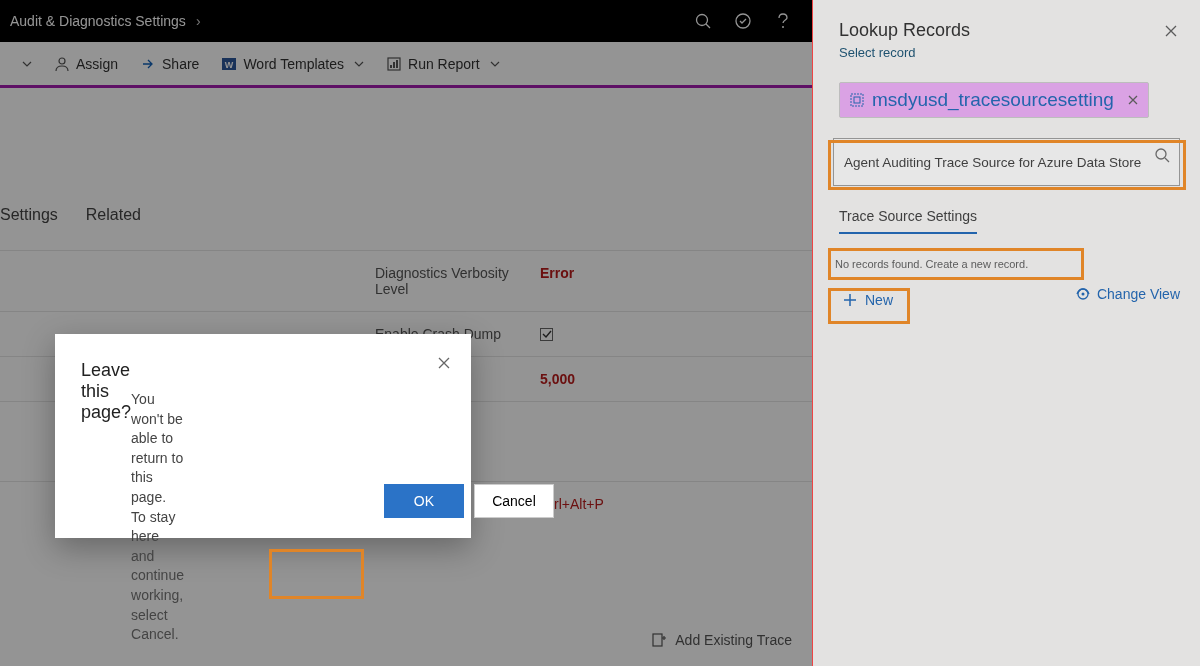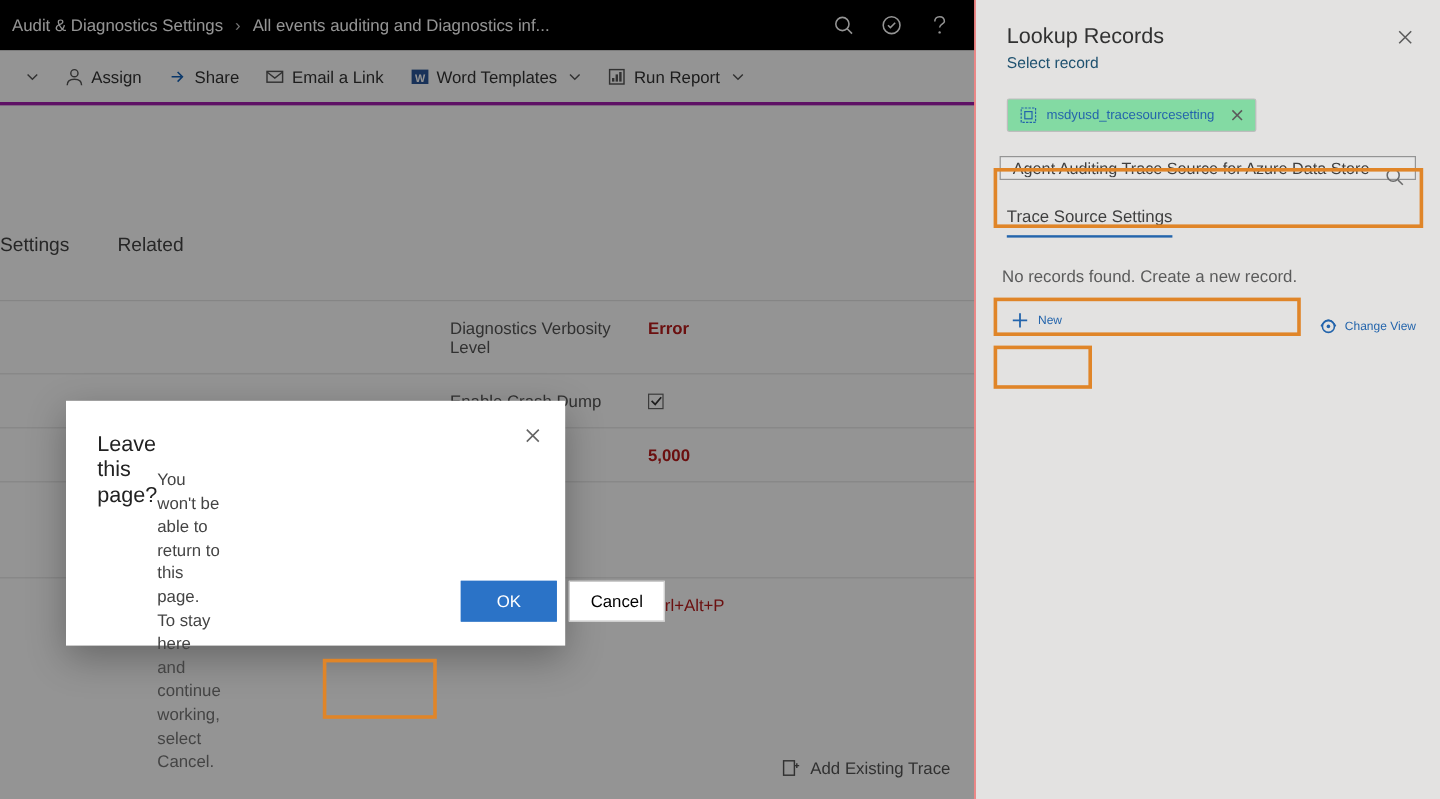--- a/index.html
+++ b/index.html
@@ -13,21 +13,21 @@
 .topbar-icons .ico { width: 18px; height: 18px; display: flex; align-items: center; justify-content: center; }
 
 
 .cmdbar { position: absolute; top: 42px; left: 0; width: 812px; height: 46px; background: #fff; border-bottom: 3px solid #a21caf; display: flex; align-items: center; padding: 0 8px; font-size: 14px; color: #333; gap: 2px; }
 .cmd-item { display: flex; align-items: center; gap: 6px; padding: 6px 10px; cursor: pointer; }
 .cmd-ico { width: 16px; height: 16px; }
 .chev-sm { width: 10px; height: 10px; margin-left: 4px; }
 
 
 .main-area { position: absolute; top: 88px; left: 0; width: 812px; height: 578px; background: #fff; }
-.tabs { position: absolute; top: 108px; left: 0; display: flex; gap: 40px; font-size: 16px; color: #444; }
+.tabs { position: absolute; top: 118px; left: 0; display: flex; gap: 28px; font-size: 16px; color: #444; }
 .tab { padding-bottom: 6px; }
 .form-sec { position: absolute; top: 162px; left: 0; right: 0; }
 .form-row { display: flex; border-top: 1px solid #e6e6e6; padding: 14px 0; }
 .form-label { width: 540px; padding-left: 375px; font-size: 14px; color: #555; }
 .form-val { font-size: 14px; color: #b91c1c; font-weight: 600; }
 .checkbox-box { width: 13px; height: 13px; border: 1px solid #666; display: inline-flex; align-items: center; justify-content: center; background: #fff; }
 
 .add-existing { position: absolute; bottom: 18px; right: 20px; display: flex; align-items: center; gap: 8px; font-size: 14px; color: #555; }
 
 
@@ -47,54 +47,53 @@
 
 
 .panel { position: absolute; top: 0; right: 0; width: 388px; height: 666px; background: #faf9f8; border-left: 1px solid #ef4444; }
 .panel-dim { position: absolute; inset: 0; background: rgba(120,120,120,0.18); pointer-events: none; }
 .panel-head { padding: 20px 26px 8px 26px; }
 .panel-title { font-size: 18px; color: #222; }
 .panel-sub { font-size: 13px; color: #0c4a6e; margin-top: 4px; }
 .panel-close { position: absolute; top: 24px; right: 22px; cursor: pointer; }
 
 .chip-row { padding: 14px 26px 0 26px; }
-.chip { display: inline-flex; align-items: center; gap: 8px; border: 1px solid #ccc; background: #86efac; padding: 6px 10px; font-size: 11px; color: #1160b7; border-radius: 2px; }
+.chip { display: inline-flex; align-items: center; gap: 8px; border: 1px solid #ccc; background: #f0abfc; padding: 6px 10px; font-size: 19px; color: #1160b7; border-radius: 2px; }
 .chip-x { color: #555; cursor: pointer; padding-left: 6px; }
 
 .search-wrap { margin: 20px 20px 0 20px; position: relative; }
-.search-input { width: 100%; height: 20px; border: 1px solid #9a9a9a; padding: 0 36px 0 10px; font-size: 13.5px; color: #333; background: #fff; }
+.search-input { width: 100%; height: 48px; border: 1px solid #9a9a9a; padding: 0 36px 0 10px; font-size: 13.5px; color: #333; background: #fff; }
 .search-ico { position: absolute; right: 10px; top: 9px; }
 
 .sec-title { margin: 22px 26px 0 26px; font-size: 14px; color: #333; padding-bottom: 8px; }
 .sec-underline { width: 138px; height: 2px; background: #1160b7; margin-left: 26px; }
 
-.no-records { margin: 22px 20px 0 20px; font-size: 14px; color: #555; padding: 2px; }
-
-.panel-actions { margin: 14px 20px 0 20px; display: flex; align-items: flex-end; justify-content: space-between; font-size: 10px; }
+.no-records { margin: 22px 20px 0 20px; font-size: 11px; color: #555; padding: 2px; }
+
+.panel-actions { margin: 14px 20px 0 20px; display: flex; align-items: flex-start; justify-content: space-between; font-size: 14px; }
 .new-btn { display: inline-flex; align-items: center; gap: 8px; color: #1160b7; padding: 6px 10px; cursor: pointer; }
 .change-view { display: inline-flex; align-items: center; gap: 6px; color: #1160b7; cursor: pointer; }
 
 
 .hl-search { top: 140px; left: 828px; width: 358px; height: 50px; }
 .hl-norec  { top: 248px; left: 828px; width: 256px; height: 32px; }
 .hl-new    { top: 288px; left: 828px; width: 82px; height: 36px; }
 
 svg { display: block; }
 .stroke-w { stroke: #fff; }
 .stroke-d { stroke: #555; }
 .stroke-b { stroke: #1160b7; }
 </style>
 </head>
 <body>
 
 <div class="topbar">
   <div class="breadcrumb">
     <span>Audit &amp; Diagnostics Settings</span>
     <span class="sep">›</span>
-    <span>All events auditing and Diagnostics inf...</span>
   </div>
   <div class="topbar-icons">
     <span class="ico">
       <svg width="18" height="18" viewBox="0 0 18 18" fill="none">
           <circle cx="8" cy="8" r="5.5" class="stroke-w" stroke-width="1.3"></circle>
           <line x1="12" y1="12" x2="16" y2="16" class="stroke-w" stroke-width="1.3"></line>
         </svg>
     </span>
     <span class="ico">
       <svg width="18" height="18" viewBox="0 0 18 18" fill="none">
@@ -122,27 +121,20 @@
         <circle cx="8" cy="5" r="3" class="stroke-d" stroke-width="1.2"></circle>
         <path d="M2 15 C2 11 5 10 8 10 C11 10 14 11 14 15" class="stroke-d" stroke-width="1.2"></path>
       </svg>
     <span>Assign</span>
   </div>
   <div class="cmd-item">
     <svg class="cmd-ico" viewBox="0 0 16 16" fill="none">
         <path d="M3 8 L11 8 M8 4 L12 8 L8 12" stroke="#1160b7" stroke-width="1.3" fill="none"></path>
       </svg>
     <span>Share</span>
-  </div>
-  <div class="cmd-item">
-    <svg class="cmd-ico" viewBox="0 0 16 16" fill="none">
-        <rect x="1.5" y="3.5" width="13" height="9" class="stroke-d" stroke-width="1.2"></rect>
-        <path d="M1.5 4 L8 9 L14.5 4" class="stroke-d" stroke-width="1.2"></path>
-      </svg>
-    <span>Email a Link</span>
   </div>
   <div class="cmd-item">
     <svg class="cmd-ico" viewBox="0 0 16 16">
         <rect x="1" y="2" width="14" height="12" fill="#2b579a"></rect>
         <text x="8" y="12" text-anchor="middle" font-size="9" fill="#fff" font-weight="bold">W</text>
       </svg>
     <span>Word Templates</span>
     <svg class="chev-sm" viewBox="0 0 10 10">
         <path d="M1 3 L5 7 L9 3" fill="none" class="stroke-d" stroke-width="1.2"></path>
       </svg>

